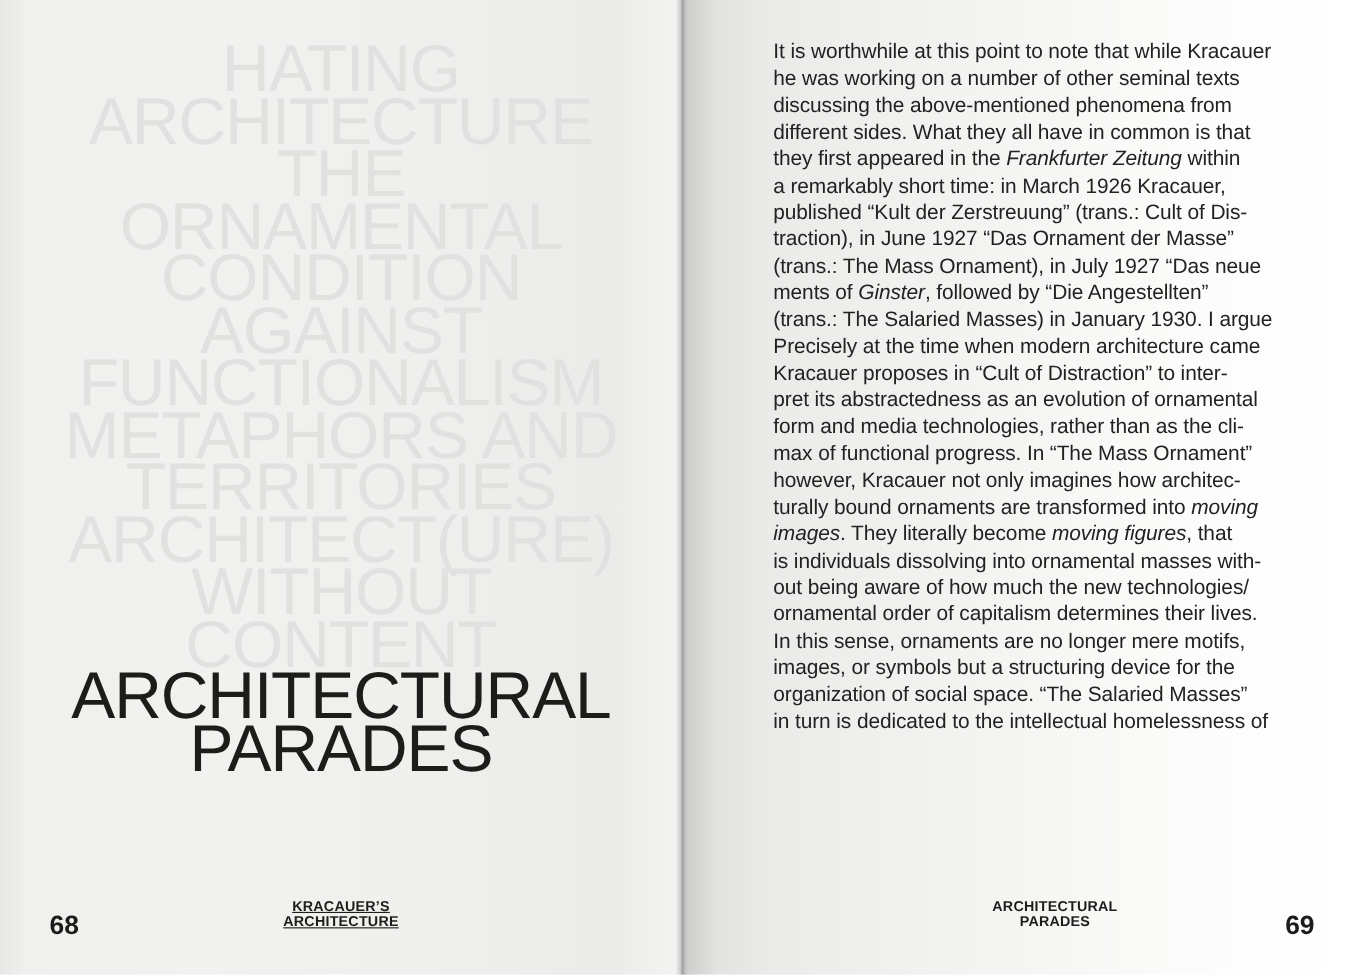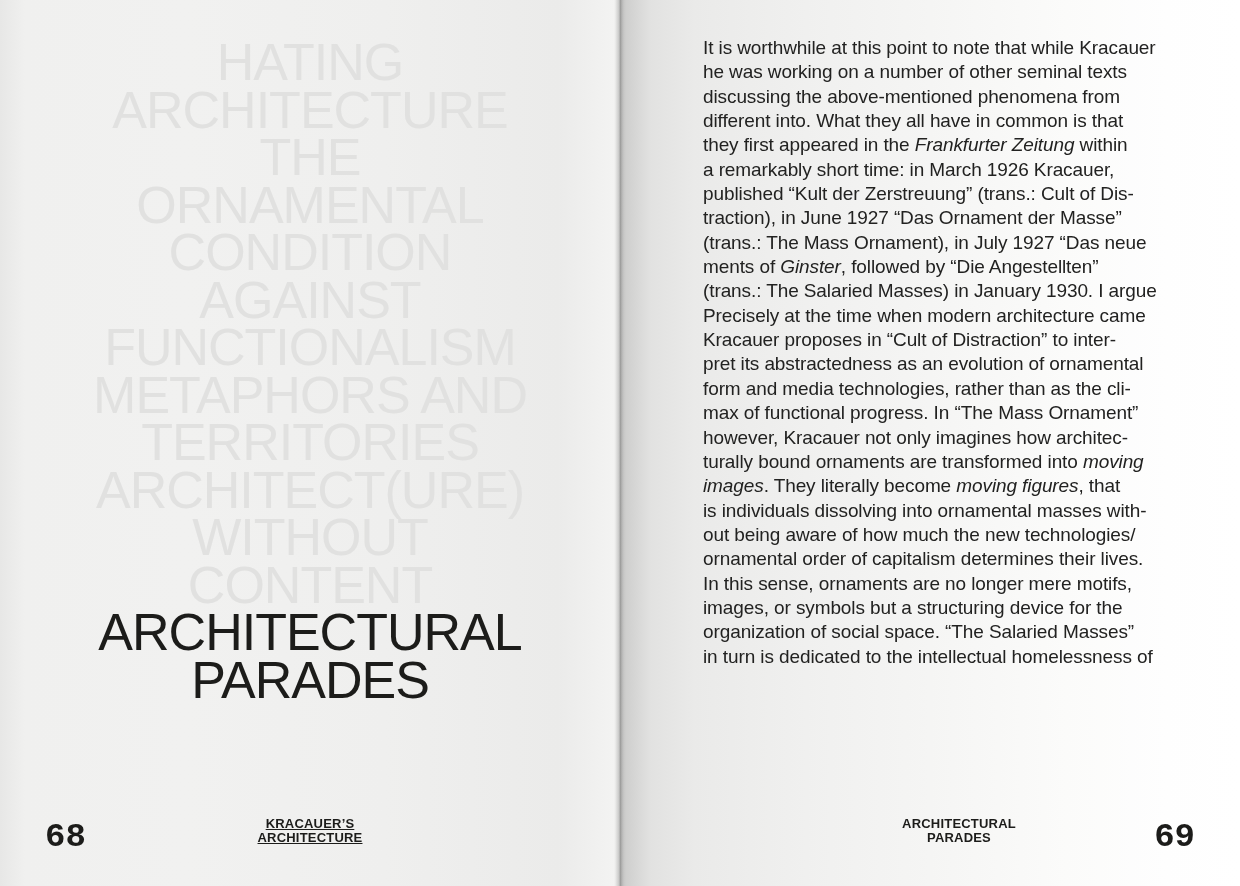--- a/index.html
+++ b/index.html
@@ -28,42 +28,41 @@
     background: linear-gradient(90deg,
       rgba(0,0,0,0) 0%, rgba(0,0,0,0.08) 38%, rgba(0,0,0,0.20) 55%,
       rgba(0,0,0,0.06) 78%, rgba(0,0,0,0) 100%);
     z-index: 3; pointer-events: none;
   }
 
   
   .display-stack {
     position: absolute; top: 39px; left: 0; right: 0;
     text-align: center;
-    font-size: 52px; line-height: 47.5px; letter-spacing: -1px;
+    font-size: 60px; line-height: 47.5px; letter-spacing: -1px;
     color: var(--watermark, #e1e1e0);
     white-space: nowrap;
   }
   .wm-line { color: var(--watermark, #e1e1e0); }
   .title-line { color: var(--ink, #1c1c1a); }
 
   
   .body-text {
     position: absolute; left: 83px; top: 36px; width: 512px;
     font-size: 19px; line-height: 24.35px; letter-spacing: -0.1px;
     color: var(--body-ink, #222221);
   }
   .body-line { white-space: nowrap; }
   .body-line em { font-style: italic; }
 
   
   .page-num {
     position: absolute; bottom: 32px;
-    font-size: 34px; font-weight: bold; line-height: 1;
+    font-size: 24px; font-weight: bold; line-height: 1;
     color: var(--ink, #1c1c1a);
-    font-family: Liberation Mono, monospace;
   }
   .pn-left { left: 45px; }
   .pn-right { right: 45px; }
   .running-title {
     position: absolute; bottom: 42px;
     font-size: 13px; font-weight: bold; line-height: 13.5px;
     letter-spacing: 0.2px; text-align: center;
     color: var(--ink, #1c1c1a);
   }
   .rt-left { left: 0; right: 0; text-decoration: underline; }
@@ -98,21 +97,21 @@
       </div>
   </section>
 
   <div class="spine"></div>
 
   <section class="page page-right">
     <div class="body-text">
         <div class="body-line"><span>It is worthwhile at this point to note that while Kracauer</span></div>
         <div class="body-line"><span>he was working on a number of other seminal texts</span></div>
         <div class="body-line"><span>discussing the above-mentioned phenomena from</span></div>
-        <div class="body-line"><span>different into. What they all have in common is that</span></div>
+        <div class="body-line"><span>different sides. What they all have in common is that</span></div>
         <div class="body-line"><span>they first appeared in the </span><em>Frankfurter Zeitung</em><span> within</span></div>
         <div class="body-line"><span>a remarkably short time: in March 1926 Kracauer,</span></div>
         <div class="body-line"><span>published “Kult der Zerstreuung” (trans.: Cult of Dis-</span></div>
         <div class="body-line"><span>traction), in June 1927 “Das Ornament der Masse”</span></div>
         <div class="body-line"><span>(trans.: The Mass Ornament), in July 1927 “Das neue</span></div>
         <div class="body-line"><span>ments of </span><em>Ginster</em><span>, followed by “Die Angestellten”</span></div>
         <div class="body-line"><span>(trans.: The Salaried Masses) in January 1930. I argue</span></div>
         <div class="body-line"><span>Precisely at the time when modern architecture came</span></div>
         <div class="body-line"><span>Kracauer proposes in “Cult of Distraction” to inter-</span></div>
         <div class="body-line"><span>pret its abstractedness as an evolution of ornamental</span></div>

